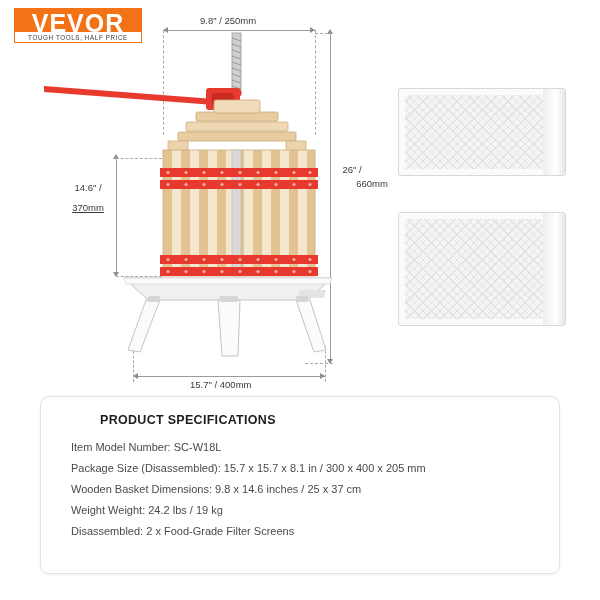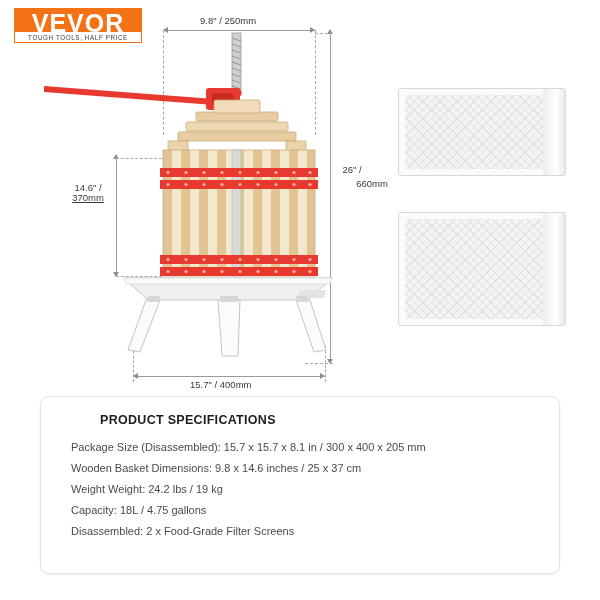--- a/index.html
+++ b/index.html
@@ -181,21 +181,21 @@
   <div class="dashed-v" style="left:163px; top:30px; height:105px;"></div>
   <div class="dashed-v" style="left:315px; top:30px; height:105px;"></div>
   <div class="dim-label" style="left:200px; top:15px;">9.8" / 250mm</div>
 
   <div class="dimline dim-v" style="left:116px; top:158px; height:118px;"></div>
   <div class="arrow arrow-u" style="left:113px; top:154px;"></div>
   <div class="arrow arrow-d" style="left:113px; top:272px;"></div>
   <div class="dashed-h" style="left:116px; top:158px; width:46px;"></div>
   <div class="dashed-h" style="left:116px; top:276px; width:46px;"></div>
   <div class="dim-label vert" style="left:88px; top:188px;">14.6" /</div>
-  <div class="dim-label vert" style="left:88px; top:198px;text-decoration:underline;">370mm</div>
+  <div class="dim-label vert" style="left:88px; top:208px;text-decoration:underline;">370mm</div>
 
   <div class="dimline dim-v" style="left:330px; top:33px; height:330px;"></div>
   <div class="arrow arrow-u" style="left:327px; top:29px;"></div>
   <div class="arrow arrow-d" style="left:327px; top:359px;"></div>
   <div class="dashed-h" style="left:315px; top:33px; width:18px;"></div>
   <div class="dashed-h" style="left:305px; top:363px; width:28px;"></div>
   <div class="dim-label vert" style="left:352px; top:170px;">26" /</div>
   <div class="dim-label vert" style="left:372px; top:184px;">660mm</div>
 
   <div class="dimline dim-h" style="left:133px; top:376px; width:192px;"></div>
@@ -335,32 +335,32 @@
 </div>
 <div class="bag" style="left:398px; top:212px; width:166px; height:112px;">
   <div class="mesh"></div>
   <div class="fold"></div>
 </div>
 
 <div class="spec-card">
   <div class="spec-title">PRODUCT SPECIFICATIONS</div>
 
   <div class="spec-row">
+    <span class="k">Item Model Number:</span>
+    <span class="v">SC-W18L</span>
+  </div>
+  <div class="spec-row">
     <span class="k">Package Size (Disassembled):</span>
     <span class="v">15.7 x 15.7 x 8.1 in / 300 x 400 x 205 mm</span>
   </div>
   <div class="spec-row">
     <span class="k">Wooden Basket Dimensions:</span>
     <span class="v">9.8 x 14.6 inches / 25 x 37 cm</span>
   </div>
   <div class="spec-row">
     <span class="k">Weight Weight:</span>
     <span class="v">24.2 lbs / 19 kg</span>
   </div>
   <div class="spec-row">
-    <span class="k">Capacity:</span>
-    <span class="v">18L / 4.75 gallons</span>
-  </div>
-  <div class="spec-row">
     <span class="k">Disassembled:</span>
     <span class="v">2 x Food-Grade Filter Screens</span>
   </div>
 </div>
 
 </body></html>

